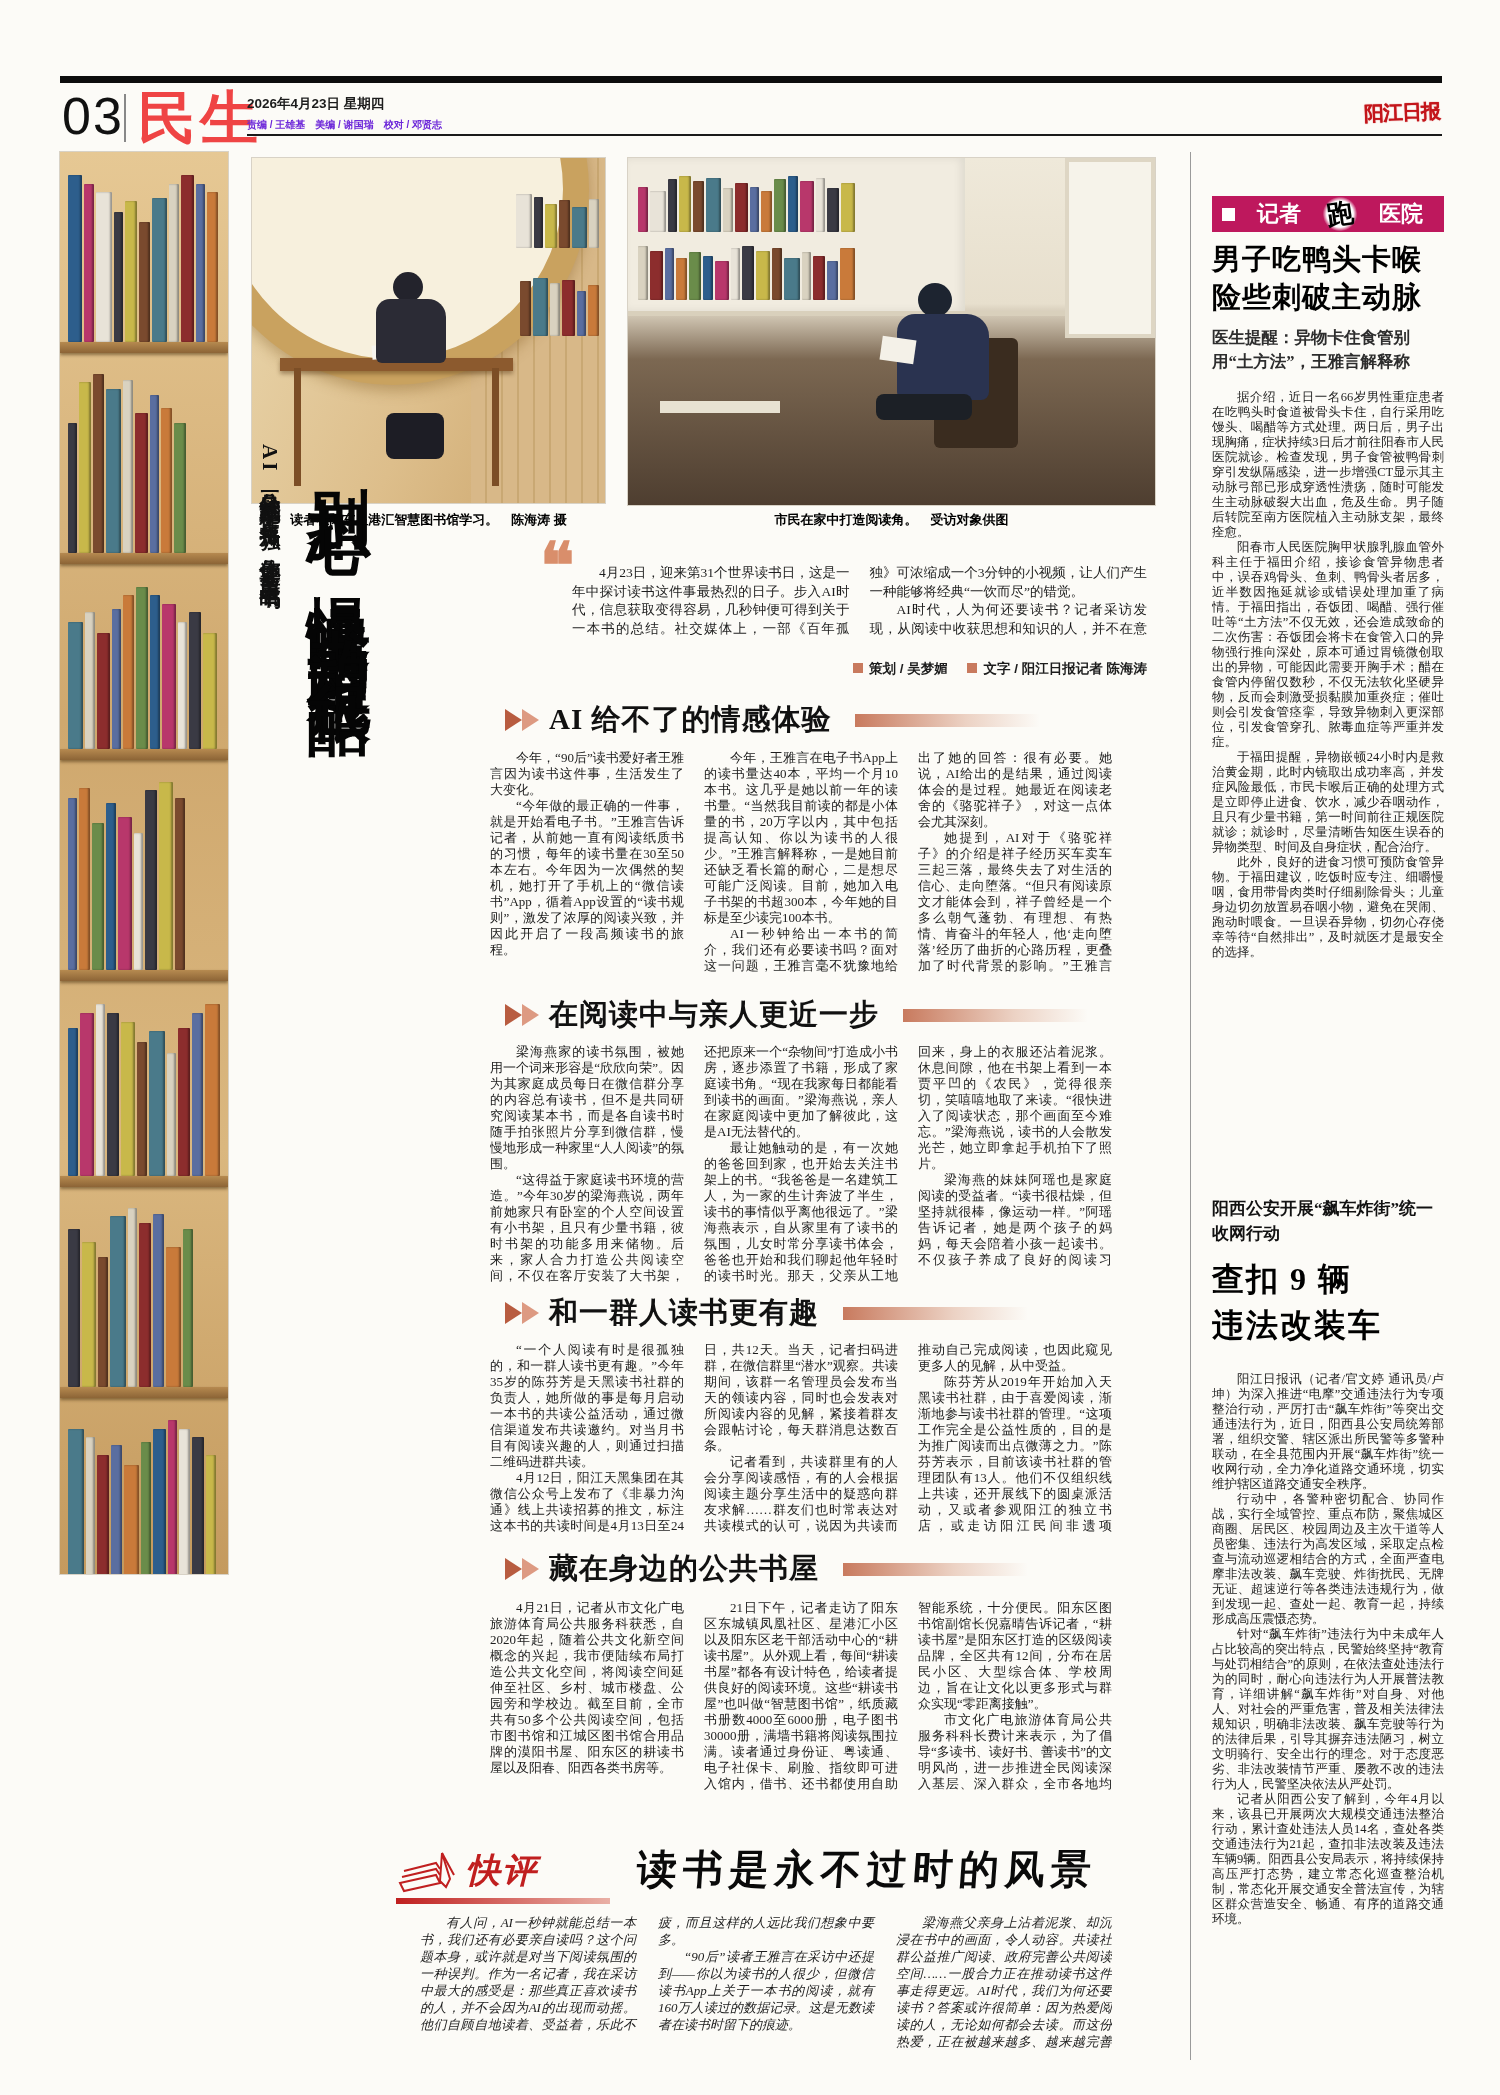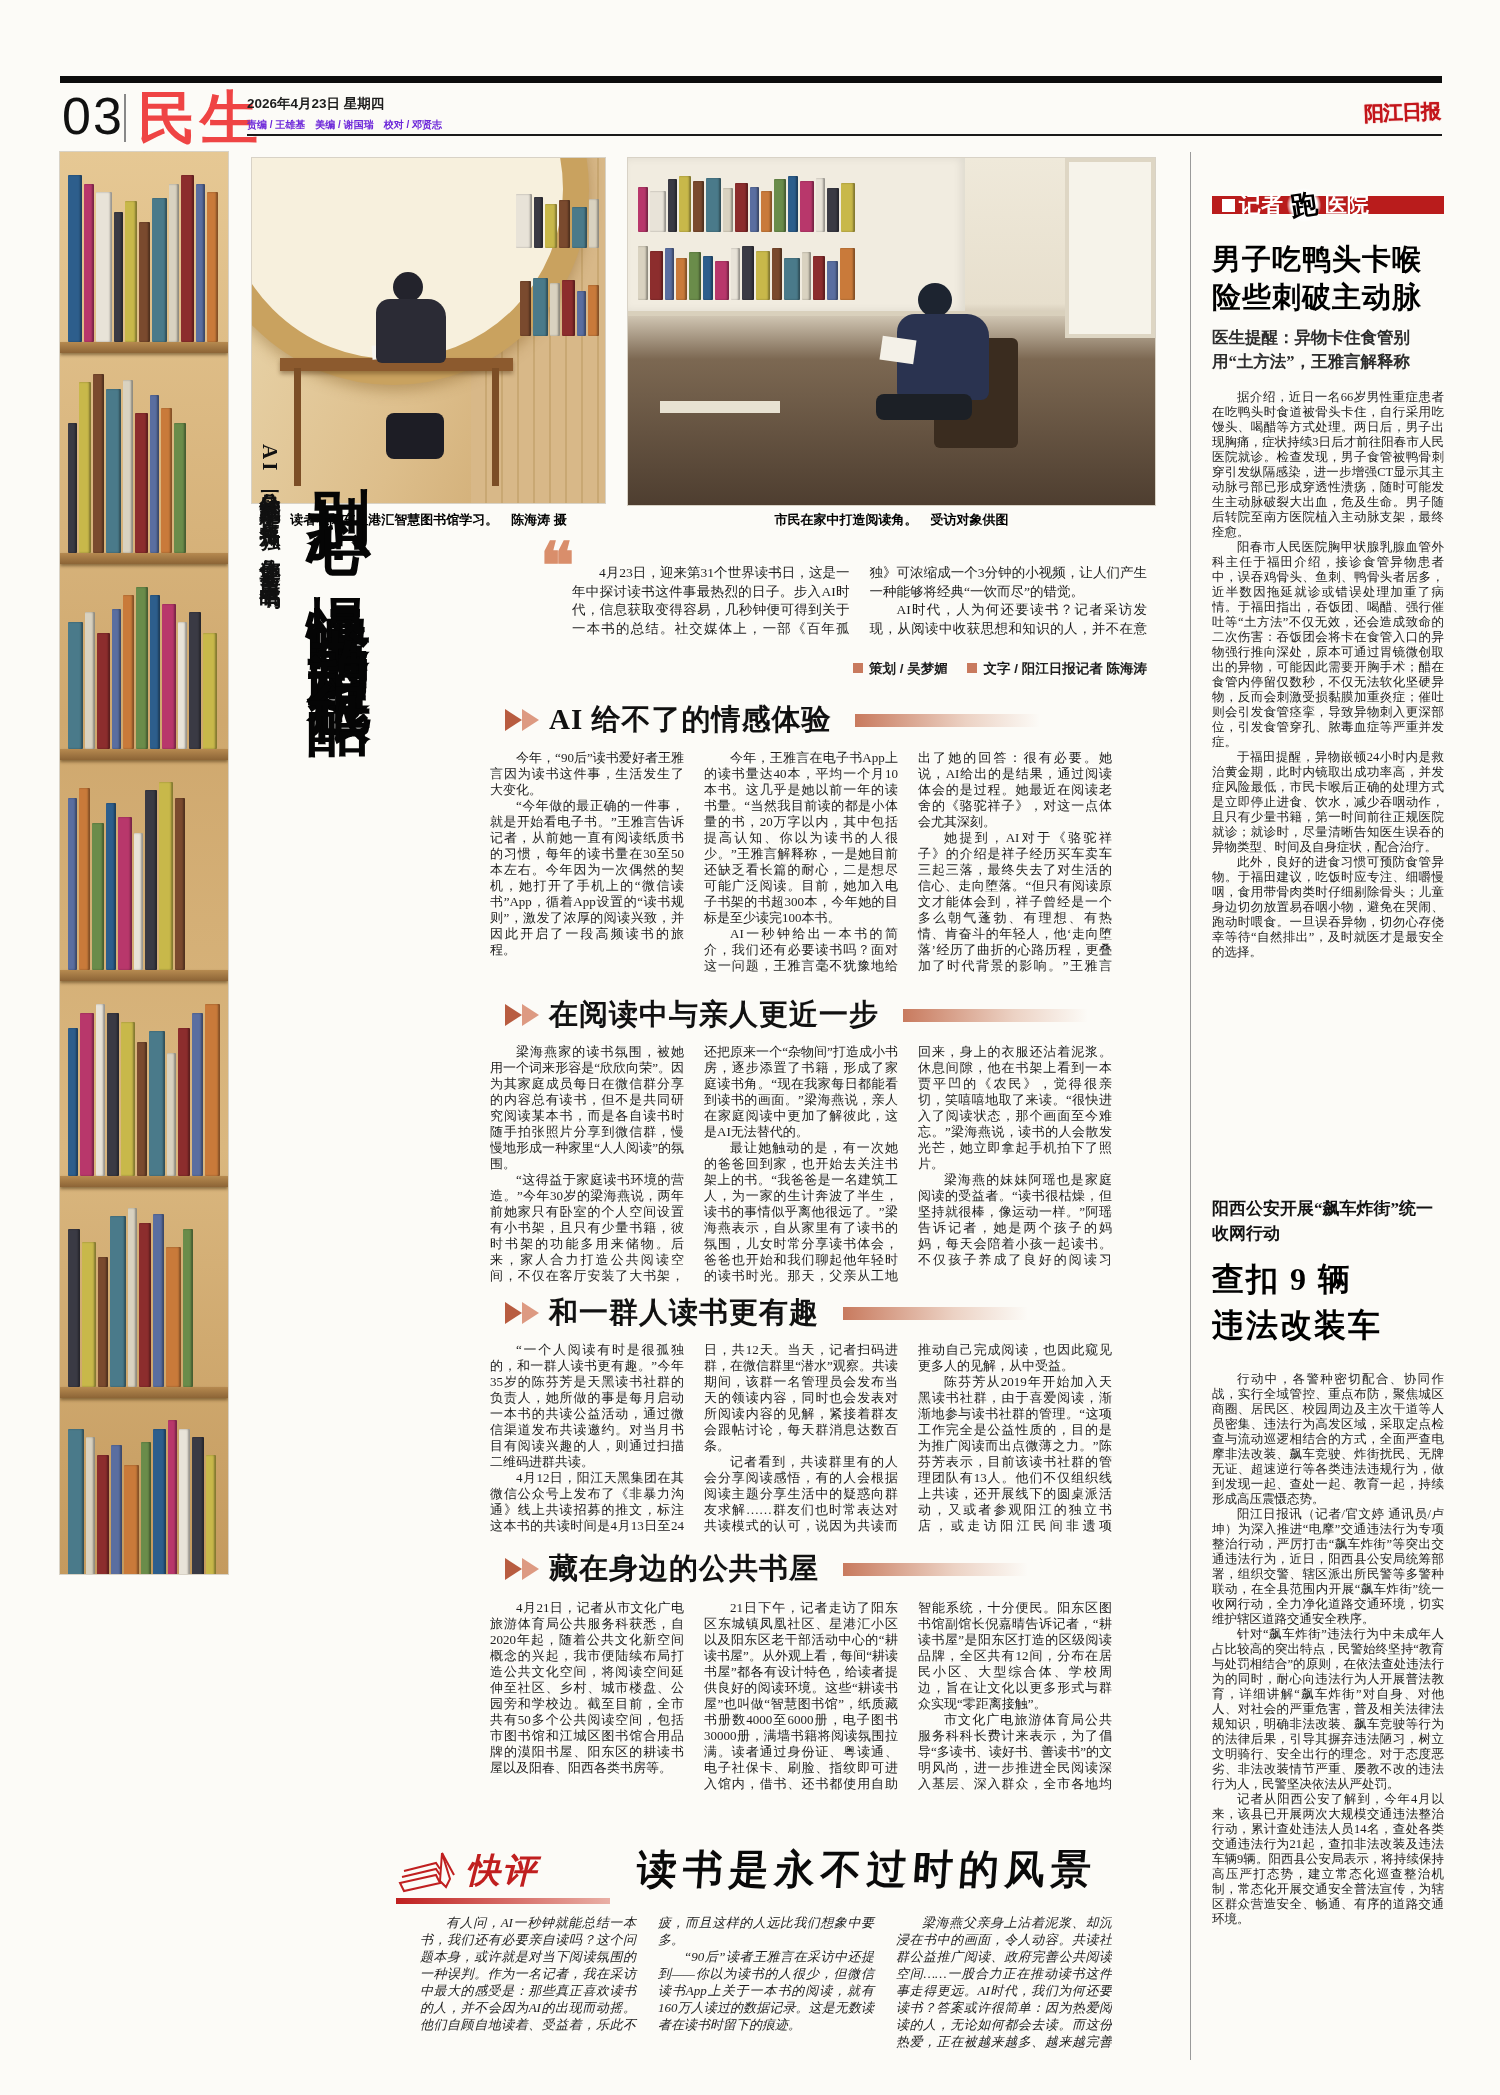--- a/index.html
+++ b/index.html
@@ -78,21 +78,21 @@
   
   .kp-label-wrap{left:396px;top:1848px;display:flex;align-items:center;gap:8px;}
   .kp-label{font-size:34px;font-weight:900;color:#c01f1f;font-style:italic;letter-spacing:2px;}
   .kp-underline{left:396px;top:1898px;width:214px;height:6px;background:linear-gradient(to right,#c01f1f,#e9b0a6);}
   .kp-title{left:622px;top:1842px;width:490px;font-size:40px;font-weight:900;color:#0a0a0a;letter-spacing:6px;transform:skewX(-4deg);text-align:center;}
   .kp-body{left:420px;top:1914px;width:692px;height:138px;column-count:3;column-gap:22px;overflow:hidden;font-style:italic;}
   .kp-body p{margin:0;text-indent:2em;font-size:13px;line-height:17px;text-align:justify;}
 
   
   .col-div{left:1190px;top:152px;width:1px;height:1908px;background:#9a9a9a;}
-  .badge{left:1212px;top:196px;width:232px;height:18px;background:#b91c1c;display:flex;align-items:center;gap:4px;padding-left:10px;box-sizing:border-box;}
+  .badge{left:1212px;top:196px;width:232px;height:36px;background:#be185d;display:flex;align-items:center;gap:22px;padding-left:10px;box-sizing:border-box;}
   .badge .bsq{width:13px;height:13px;background:#fff;}
   .badge .btxt{color:#fff;font-size:22px;font-weight:900;font-family:"Liberation Sans","DejaVu Sans",sans-serif;}
   .badge .pao{display:inline-block;width:34px;height:34px;line-height:34px;text-align:center;background:radial-gradient(circle,#ffffff 55%,rgba(255,255,255,0) 72%);color:#000;font-size:27px;font-weight:900;transform:rotate(-8deg);font-family:"Liberation Serif",serif;}
   .r-title1{left:1212px;top:240px;width:232px;font-size:29px;font-weight:900;line-height:38px;color:#000;letter-spacing:1px;}
   .r-subhead{left:1212px;top:326px;width:232px;font-size:16.5px;font-weight:700;line-height:24px;color:#2d2d2d;}
   .r-body{width:232px;overflow:hidden;}
   .r-body p{margin:0;text-indent:2em;font-size:12.5px;line-height:15px;text-align:justify;}
   .rb1{left:1212px;top:390px;height:792px;}
   .r-kicker{left:1212px;top:1196px;width:232px;font-size:17px;font-weight:900;line-height:25px;color:#111;}
   .r-title2{left:1212px;top:1256px;width:232px;font-size:32px;font-weight:900;line-height:46px;color:#000;letter-spacing:2px;}
@@ -390,19 +390,19 @@
       <p>于福田提醒，异物嵌顿24小时内是救治黄金期，此时内镜取出成功率高，并发症风险最低，市民卡喉后正确的处理方式是立即停止进食、饮水，减少吞咽动作，且只有少量书籍，第一时间前往正规医院就诊；就诊时，尽量清晰告知医生误吞的异物类型、时间及自身症状，配合治疗。</p>
       <p>此外，良好的进食习惯可预防食管异物。于福田建议，吃饭时应专注、细嚼慢咽，食用带骨肉类时仔细剔除骨头；儿童身边切勿放置易吞咽小物，避免在哭闹、跑动时喂食。一旦误吞异物，切勿心存侥幸等待“自然排出”，及时就医才是最安全的选择。</p>
     </div>
 
   <div class="abs r-kicker">阳西公安开展“飙车炸街”统一收网行动</div>
   <div class="abs r-title2">
     <div>查扣 9 辆</div>
     <div>违法改装车</div>
   </div>
   <div class="abs r-body rb2">
+      <p>阳江日报讯（记者/官文婷 通讯员/卢坤）为深入推进“电摩”交通违法行为专项整治行动，严厉打击“飙车炸街”等突出交通违法行为，近日，阳西县公安局统筹部署，组织交警、辖区派出所民警等多警种联动，在全县范围内开展“飙车炸街”统一收网行动，全力净化道路交通环境，切实维护辖区道路交通安全秩序。</p>
       <p>行动中，各警种密切配合、协同作战，实行全域管控、重点布防，聚焦城区商圈、居民区、校园周边及主次干道等人员密集、违法行为高发区域，采取定点检查与流动巡逻相结合的方式，全面严查电摩非法改装、飙车竞驶、炸街扰民、无牌无证、超速逆行等各类违法违规行为，做到发现一起、查处一起、教育一起，持续形成高压震慑态势。</p>
-      <p>阳江日报讯（记者/官文婷 通讯员/卢坤）为深入推进“电摩”交通违法行为专项整治行动，严厉打击“飙车炸街”等突出交通违法行为，近日，阳西县公安局统筹部署，组织交警、辖区派出所民警等多警种联动，在全县范围内开展“飙车炸街”统一收网行动，全力净化道路交通环境，切实维护辖区道路交通安全秩序。</p>
       <p>针对“飙车炸街”违法行为中未成年人占比较高的突出特点，民警始终坚持“教育与处罚相结合”的原则，在依法查处违法行为的同时，耐心向违法行为人开展普法教育，详细讲解“飙车炸街”对自身、对他人、对社会的严重危害，普及相关法律法规知识，明确非法改装、飙车竞驶等行为的法律后果，引导其摒弃违法陋习，树立文明骑行、安全出行的理念。对于态度恶劣、非法改装情节严重、屡教不改的违法行为人，民警坚决依法从严处罚。</p>
       <p>记者从阳西公安了解到，今年4月以来，该县已开展两次大规模交通违法整治行动，累计查处违法人员14名，查处各类交通违法行为21起，查扣非法改装及违法车辆9辆。阳西县公安局表示，将持续保持高压严打态势，建立常态化巡查整治机制，常态化开展交通安全普法宣传，为辖区群众营造安全、畅通、有序的道路交通环境。</p>
     </div>
 
 </div>
 
 </body></html>

